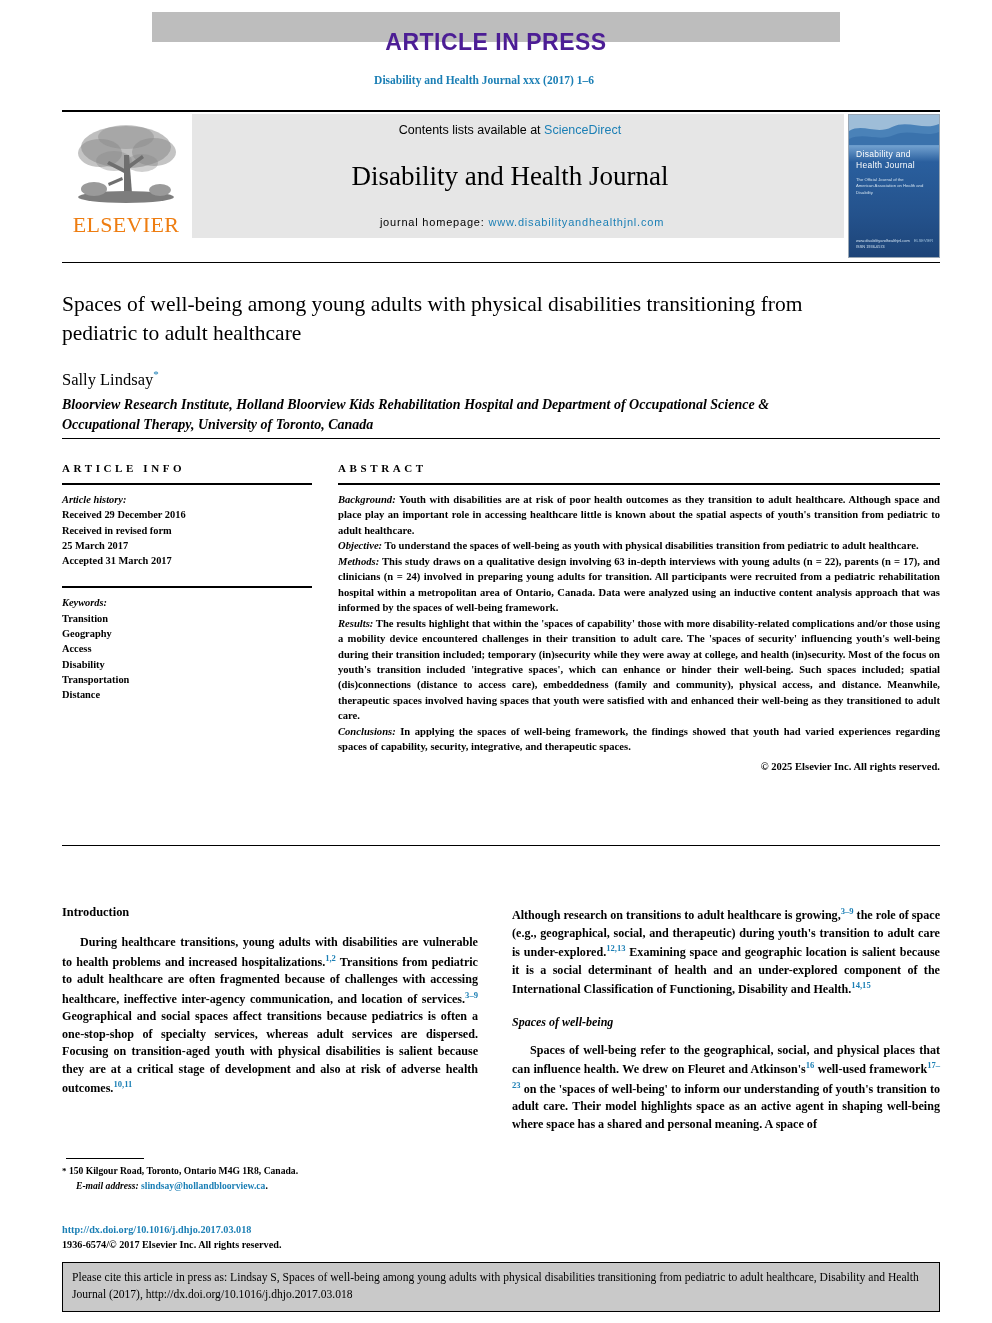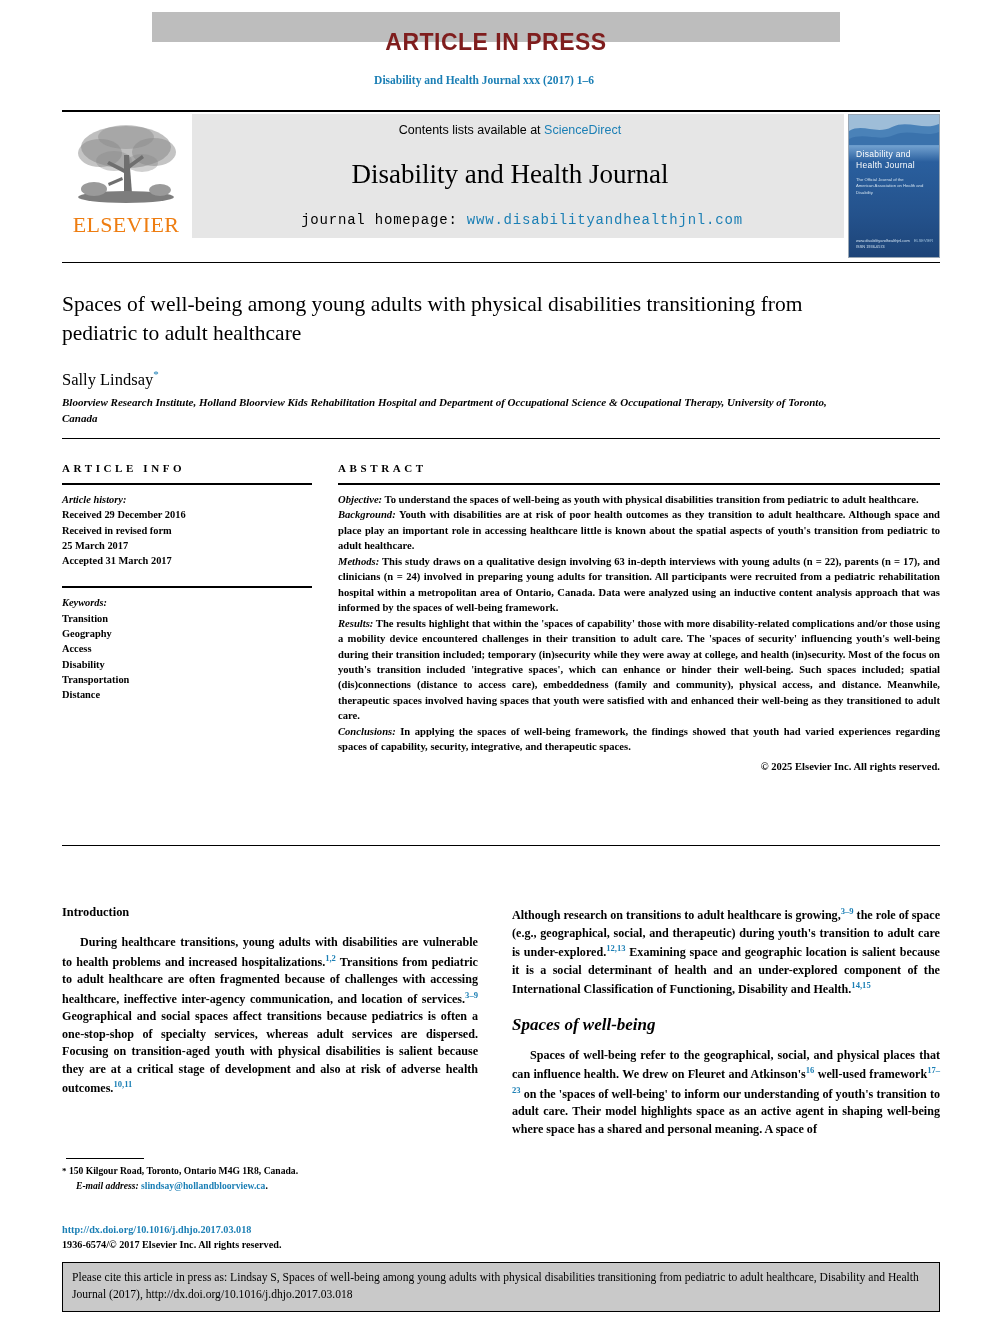--- a/index.html
+++ b/index.html
@@ -18,21 +18,21 @@
 
   
   .press-banner {
     position: absolute;
     left: 152px; top: 12px;
     width: 688px; height: 30px;
     background: #bdbdbd;
     display: flex; align-items: center; justify-content: center;
   }
   .press-banner span {
-    color: #7f1d1d;
+    color: #4c1d95;
     font-family: "Liberation Sans", sans-serif;
     font-weight: bold;
     font-size: 23px;
     letter-spacing: 0.5px;
     margin-top: 31px;
   }
 
   
   .journal-ref {
     position: absolute;
@@ -83,22 +83,22 @@
     font-size: 12.5px;
     color: #000;
   }
   .contents-line .sd { color: #1b7fb5; }
   .journal-title {
     font-family: "Liberation Serif", serif;
     font-size: 27px;
     color: #000;
   }
   .homepage-line {
-    font-family: Liberation Mono, monospace;
-    font-size: 14px;
+    font-family: Liberation Sans, sans-serif;
+    font-size: 11px;
     letter-spacing: 0.8px;
     margin-left: 24px;
   }
   .homepage-line .hp-label { color: #000; }
   .homepage-line .hp-url { color: #1b7fb5; }
 
   .cover-thumb {
     flex: 0 0 92px;
     width: 92px; height: 144px;
     border: 1px solid #9aa7b4;
@@ -149,21 +149,21 @@
     position: absolute; left: 62px; top: 368px; width: 800px;
     font-family: "Liberation Serif", serif;
     font-size: 16.5px;
   }
   .authors .star { color: #1b7fb5; font-size: 11px; vertical-align: super; }
   .affil {
     position: absolute; left: 62px; top: 395px; width: 780px;
     font-family: "Liberation Serif", serif;
     font-style: italic;
     font-weight: bold;
-    font-size: 11px;
+    font-size: 14px;
     line-height: 1.45;
     color: #000;
   }
 
   .rule-2 {
     position: absolute; left: 62px; top: 438px;
     width: 878px; border-top: 1px solid #000;
   }
 
   
@@ -224,21 +224,21 @@
   .h-intro {
     font-family: "Liberation Serif", serif;
     font-weight: bold;
     font-size: 12.4px;
     margin: 0 0 14px 0;
   }
   .h-sub {
     font-family: "Liberation Serif", serif;
     font-weight: bold;
     font-style: italic;
-    font-size: 17px;
+    font-size: 12px;
     margin: 16px 0 12px 0;
   }
   .para {
     font-family: "Liberation Serif", serif;
     font-weight: bold;
     font-size: 12.1px;
     line-height: 1.45;
     text-align: justify;
     text-indent: 18px;
     margin: 0 0 10px 0;
@@ -385,22 +385,22 @@
       <div>Disability</div>
       <div>Transportation</div>
       <div>Distance</div>
     </div>
   </div>
 
   <div class="abs-col">
     <div class="sec-head">ABSTRACT</div>
     <div class="hr-thick"></div>
     <div class="abstract-body">
+      <p><span class="lbl">Background:</span><span> Youth with disabilities are at risk of poor health outcomes as they transition to adult healthcare. Although space and place play an important role in accessing healthcare little is known about the spatial aspects of youth's transition from pediatric to adult healthcare.</span></p>
       <p><span class="lbl">Objective:</span><span> To understand the spaces of well-being as youth with physical disabilities transition from pediatric to adult healthcare.</span></p>
-      <p><span class="lbl">Background:</span><span> Youth with disabilities are at risk of poor health outcomes as they transition to adult healthcare. Although space and place play an important role in accessing healthcare little is known about the spatial aspects of youth's transition from pediatric to adult healthcare.</span></p>
       <p><span class="lbl">Methods:</span><span> This study draws on a qualitative design involving 63 in-depth interviews with young adults (n = 22), parents (n = 17), and clinicians (n = 24) involved in preparing young adults for transition. All participants were recruited from a pediatric rehabilitation hospital within a metropolitan area of Ontario, Canada. Data were analyzed using an inductive content analysis approach that was informed by the spaces of well-being framework.</span></p>
       <p><span class="lbl">Results:</span><span> The results highlight that within the 'spaces of capability' those with more disability-related complications and/or those using a mobility device encountered challenges in their transition to adult care. The 'spaces of security' influencing youth's well-being during their transition included; temporary (in)security while they were away at college, and health (in)security. Most of the focus on youth's transition included 'integrative spaces', which can enhance or hinder their well-being. Such spaces included; spatial (dis)connections (distance to access care), embeddedness (family and community), physical access, and distance. Meanwhile, therapeutic spaces involved having spaces that youth were satisfied with and enhanced their well-being as they transitioned to adult care.</span></p>
       <p><span class="lbl">Conclusions:</span><span> In applying the spaces of well-being framework, the findings showed that youth had varied experiences regarding spaces of capability, security, integrative, and therapeutic spaces.</span></p>
       <div class="copyright">© 2025 Elsevier Inc. All rights reserved.</div>
     </div>
   </div>
 
   <div class="rule-3"></div>
 
   <div class="body-left">

